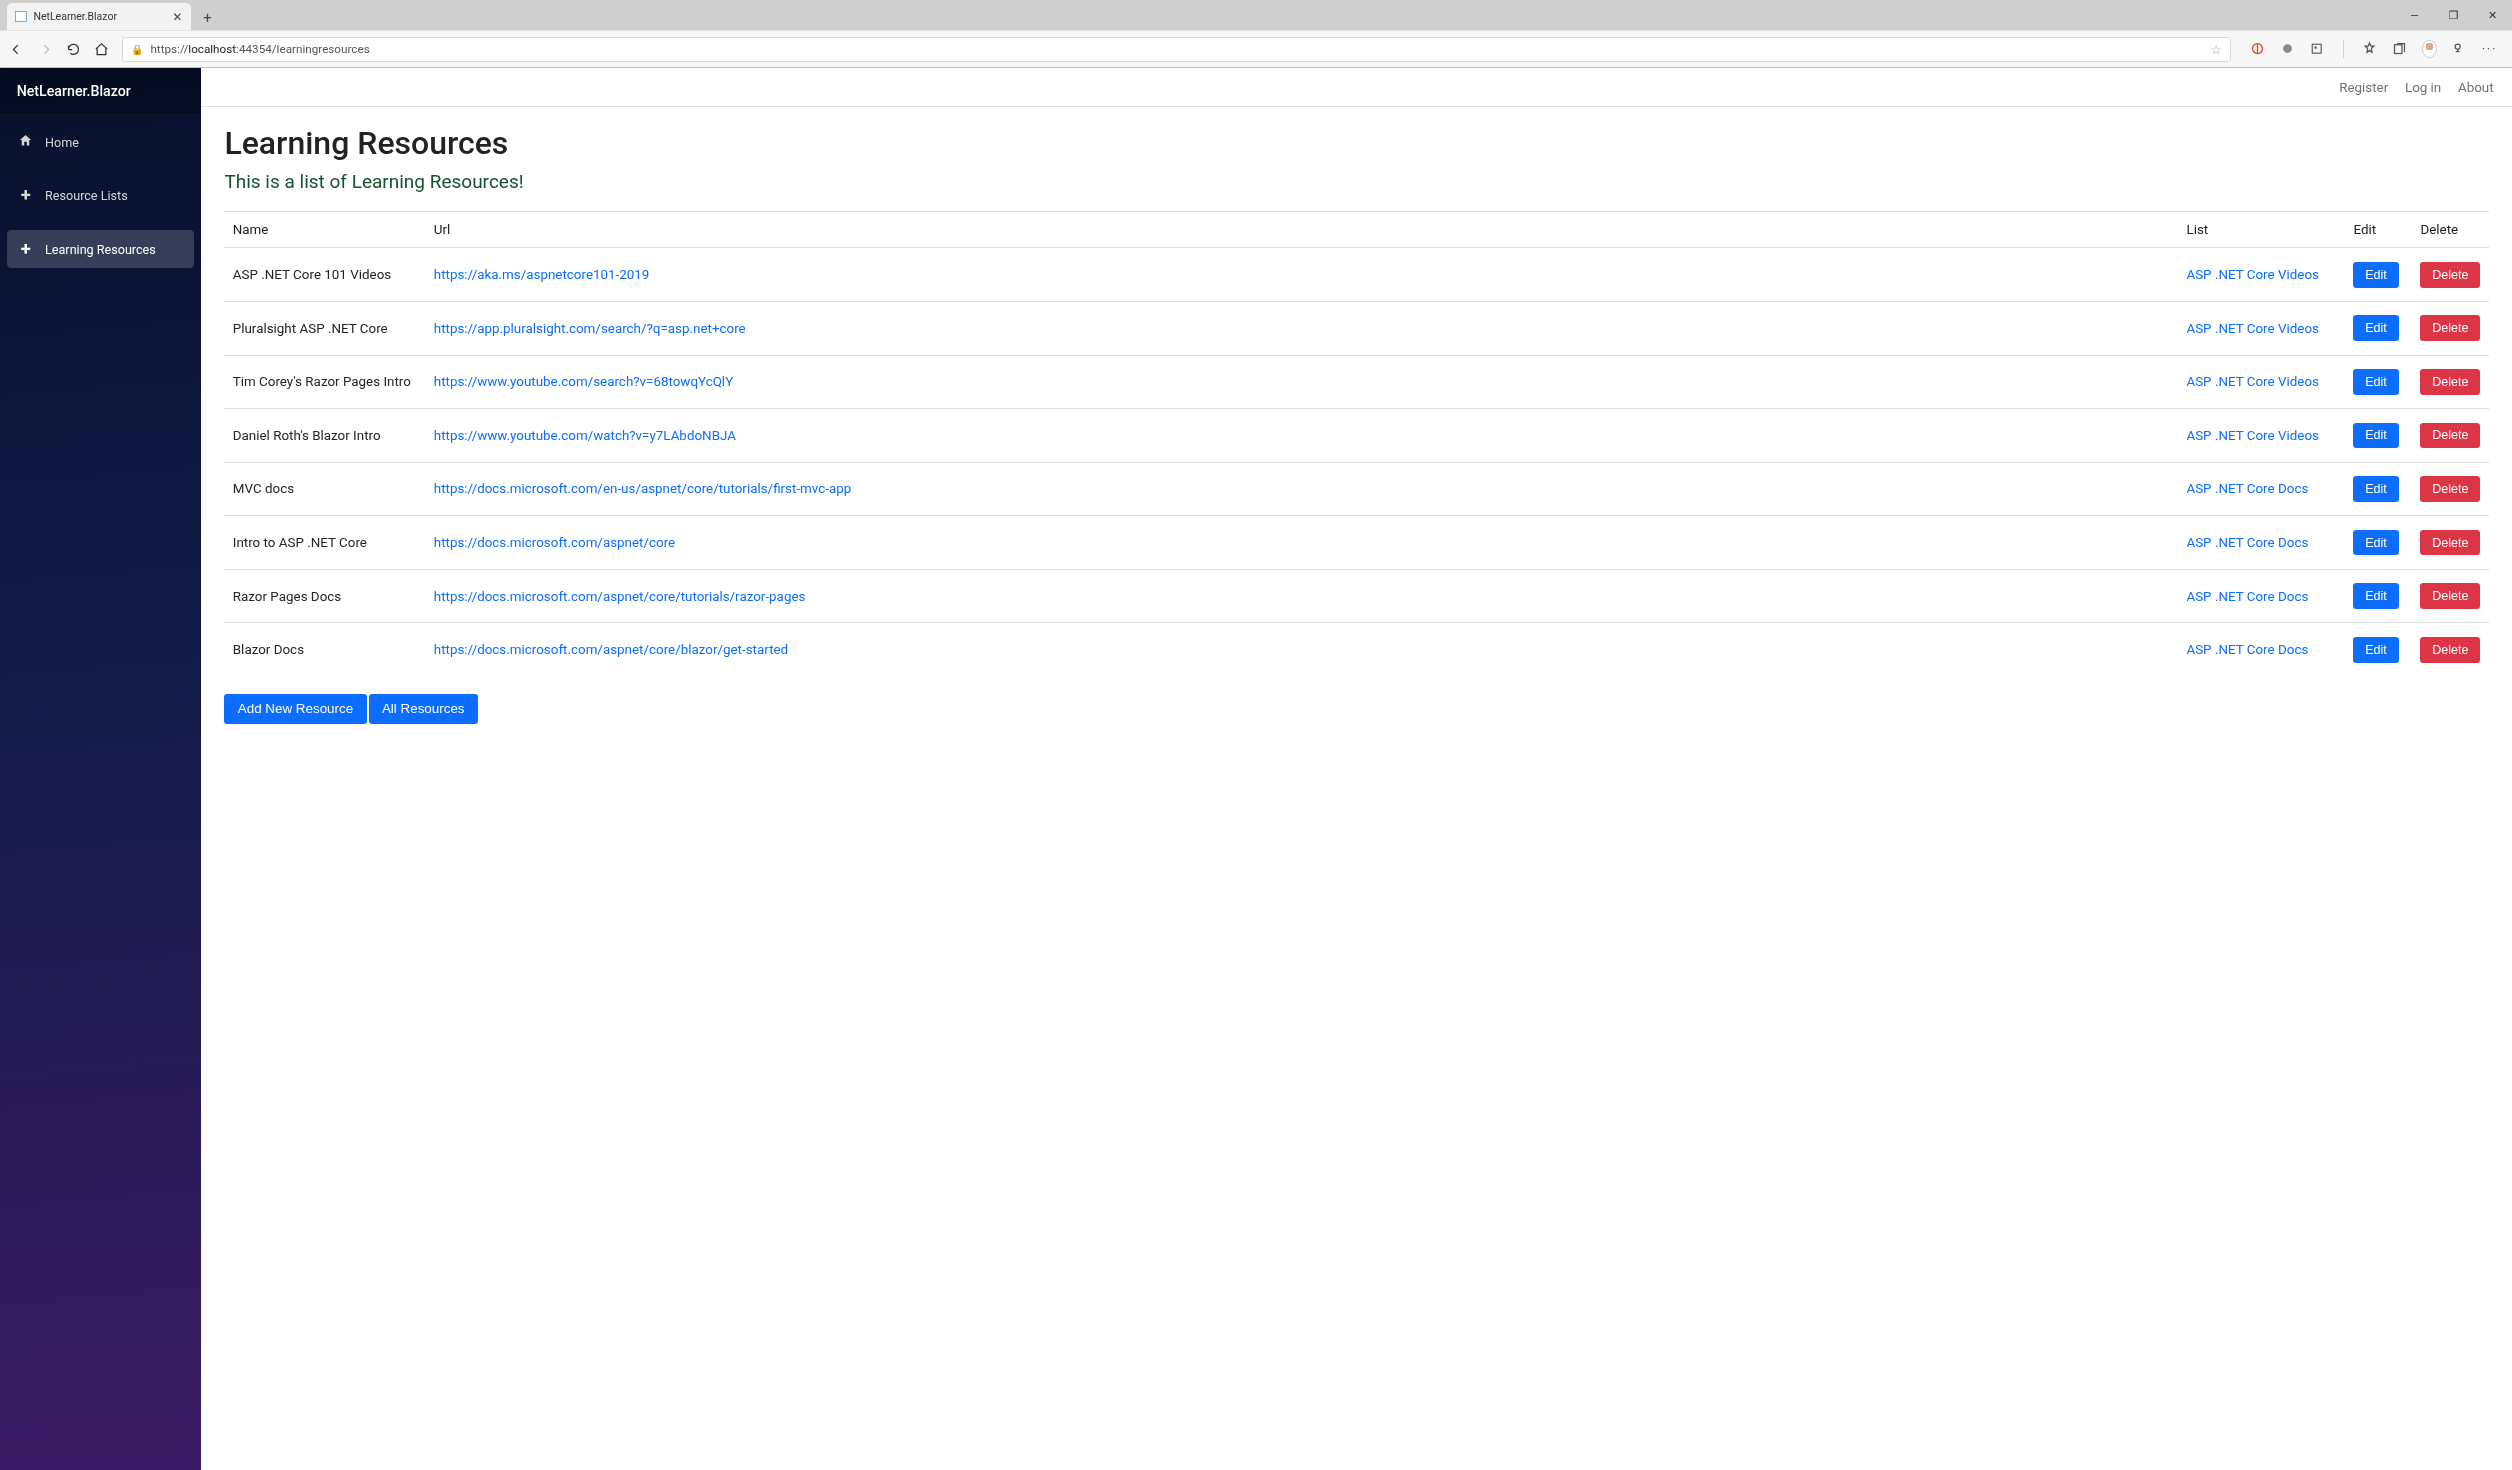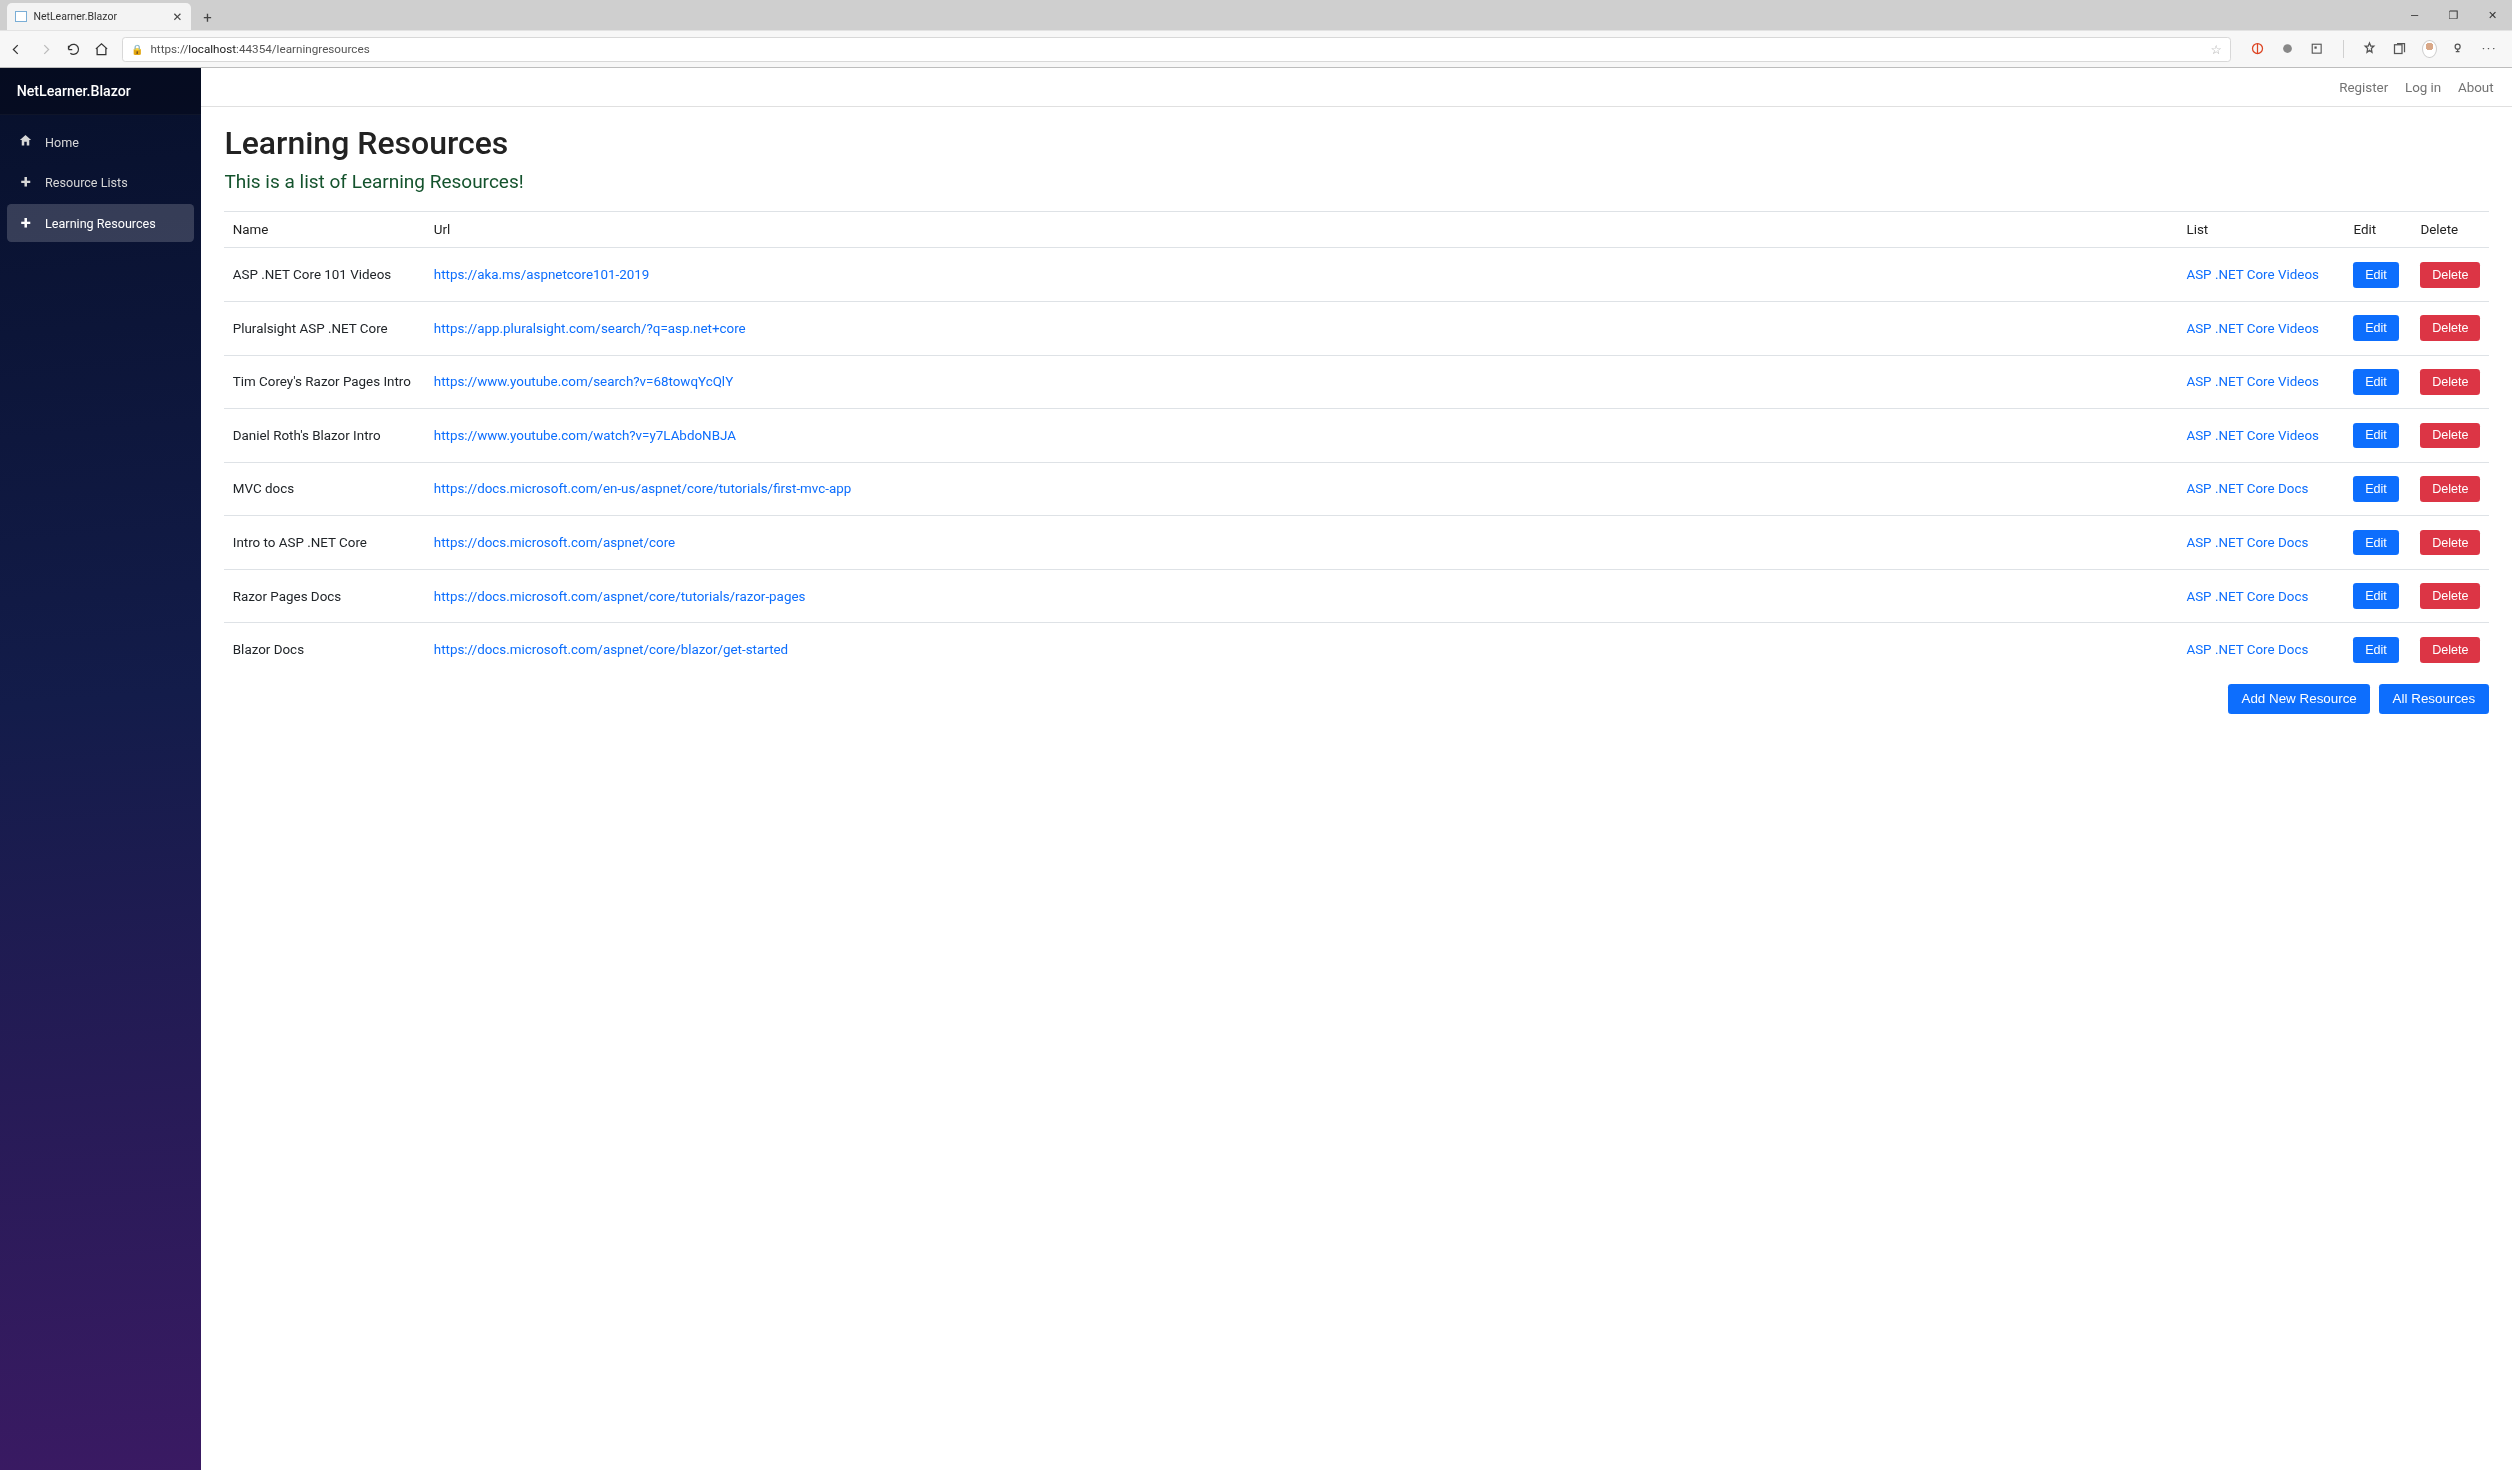--- a/index.html
+++ b/index.html
@@ -112,21 +112,21 @@
     flex-direction: column;
   }
   .sidebar-brand {
     padding: 15px 16.7px;
     font-size: 14.2px;
     color: #fff;
     font-weight: 500;
     border-bottom: 0.8px solid rgba(255,255,255,0.04);
     background: rgba(0,0,0,0.25);
   }
-  .nav-list { padding: 8.4px 6.7px; display:flex; flex-direction:column; gap:2px; }
+  .nav-list { padding: 8.4px 6.7px; display:flex; flex-direction:column; gap:15px; }
   .nav-item {
     display: flex; align-items: center;
     padding: 10px 11.7px;
     border-radius: 4.2px;
     color: #d7d7d7;
     font-size: 12.6px;
     gap: 11.7px;
     cursor: pointer;
   }
   .nav-item.active {
@@ -199,21 +199,21 @@
     border-radius: 3.3px;
     color: #fff;
     font-size: 12.6px;
     border: none;
     cursor: pointer;
     text-align: center;
   }
   .btn-primary { background: #0d6efd; }
   .btn-danger  { background: #dc3545; }
 
-  .footer-actions { margin-top: 8px; display:flex; gap:9px;justify-content:flex-end; }
+  .footer-actions { margin-top: 18px; display:flex; gap:2px; }
   .footer-actions .btn { padding: 7.5px 13.4px; font-size: 13.4px; }
 
   
   .col-name { width: 201px; }
   .col-url  { }
   .col-list { width: 167px; }
   .col-edit { width: 67px; }
   .col-del  { width: 75px; }
 </style>
 </head>

